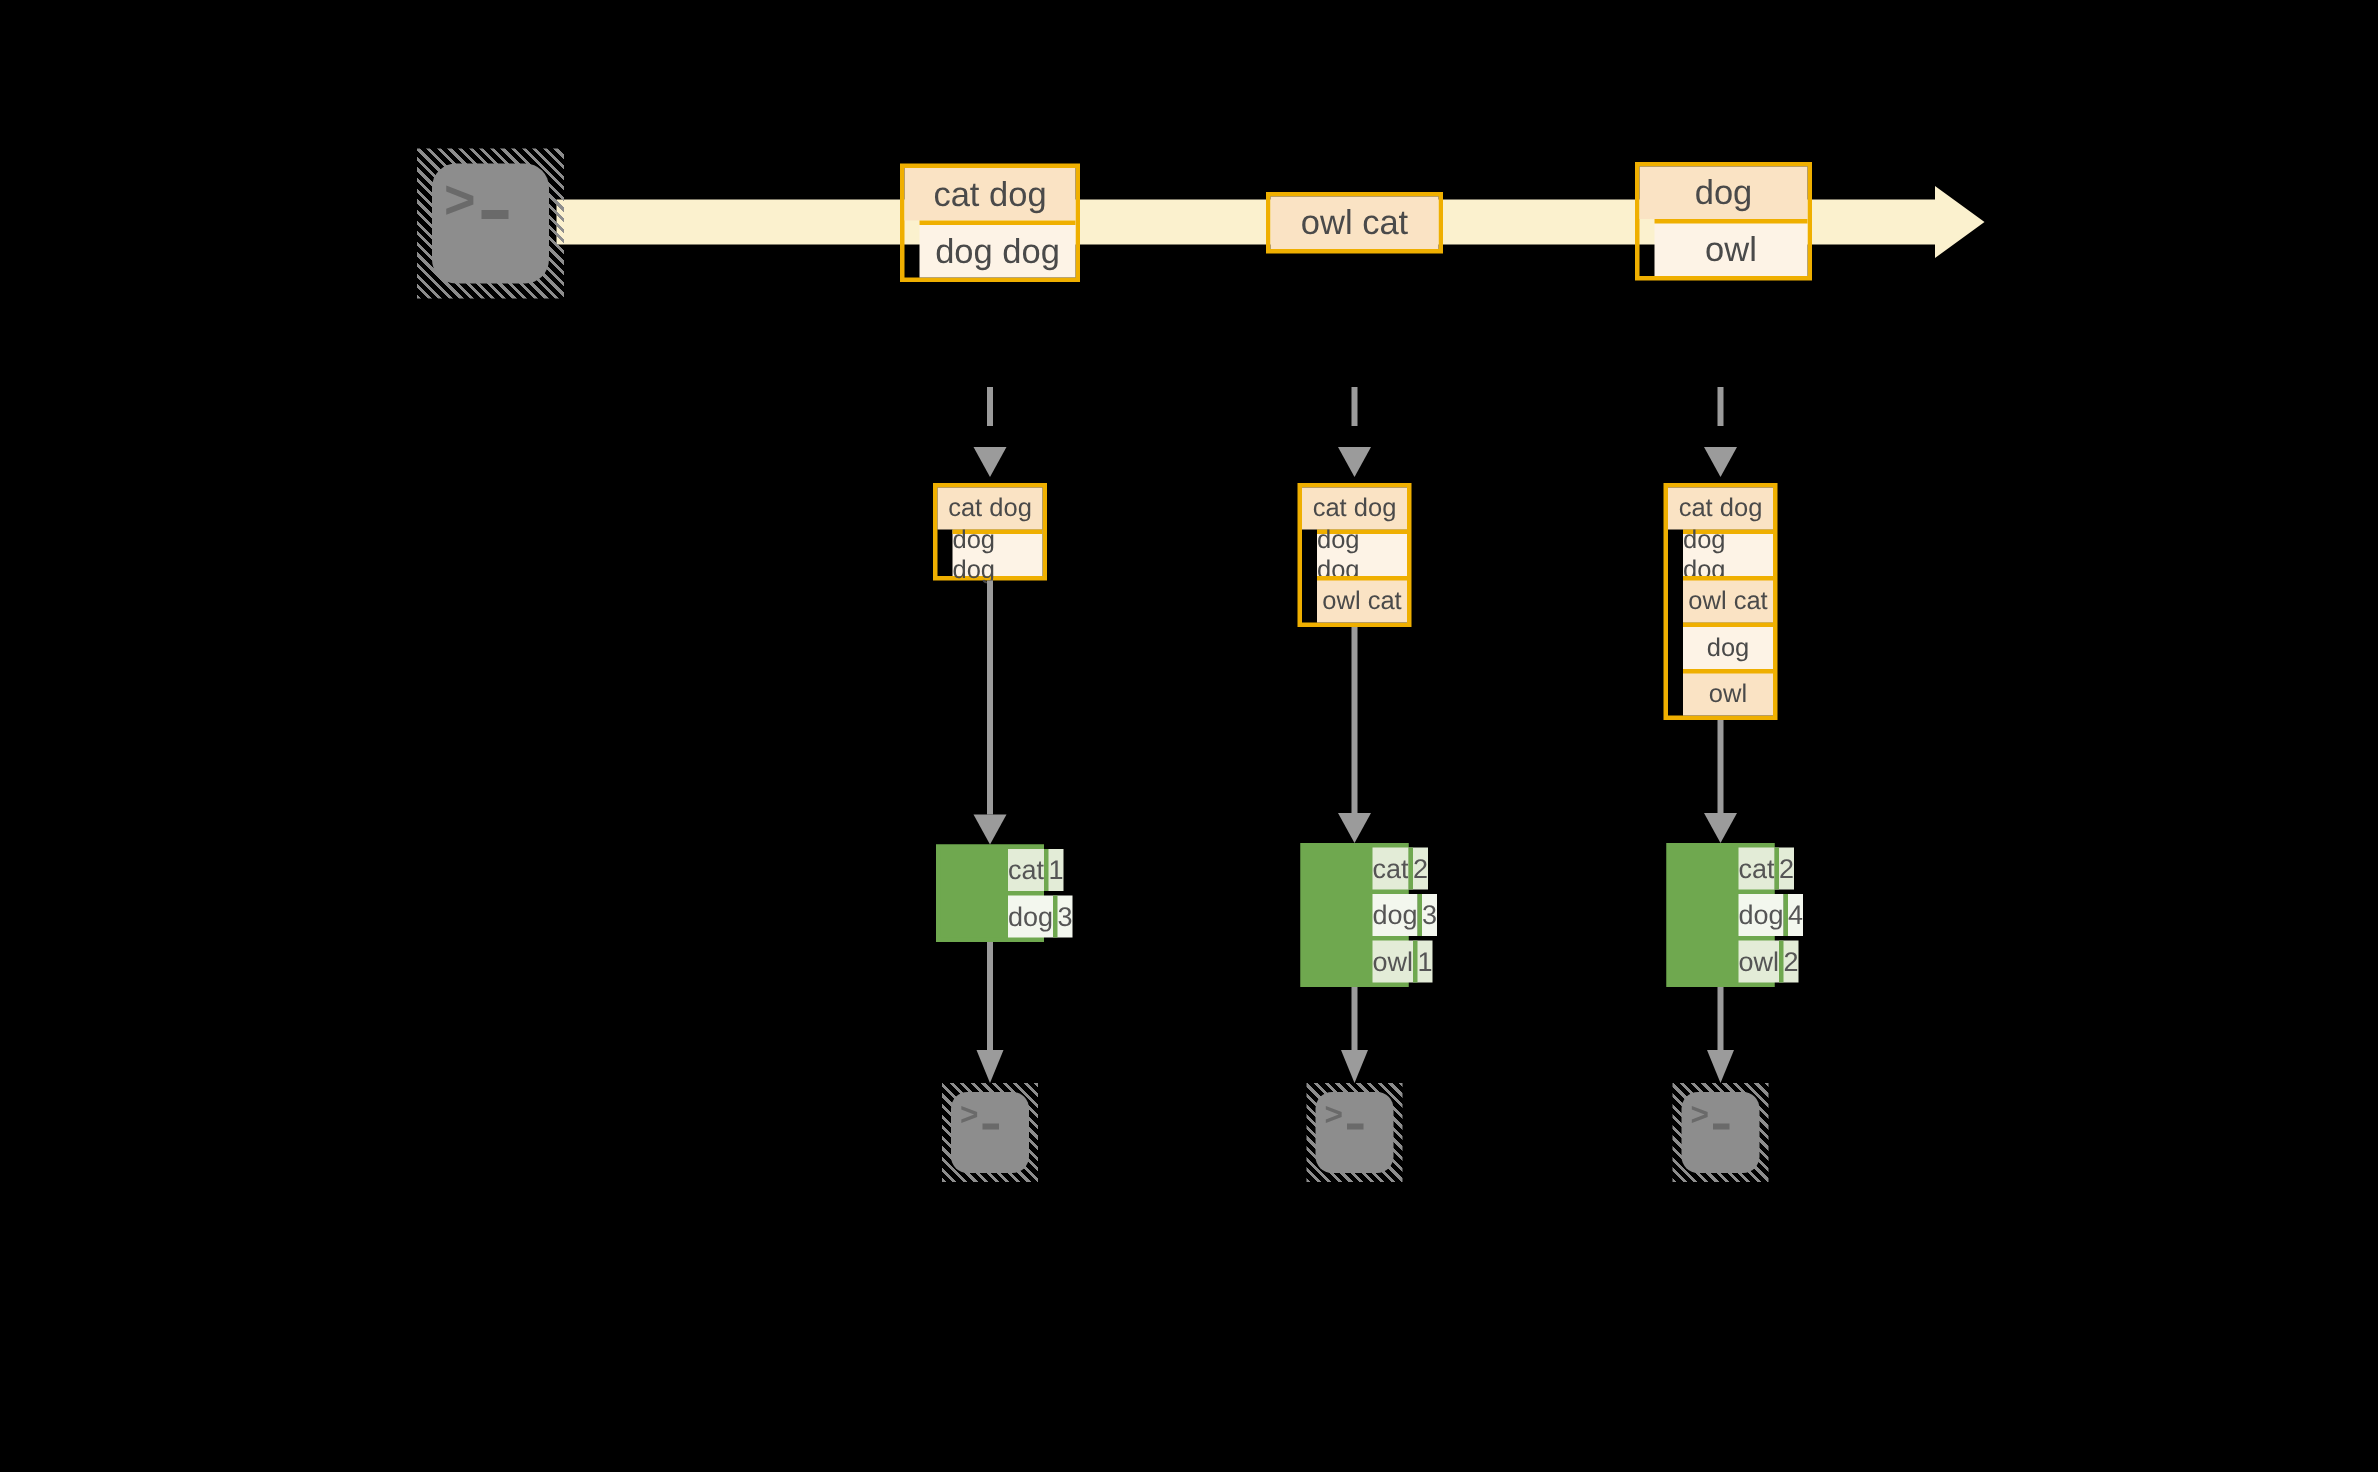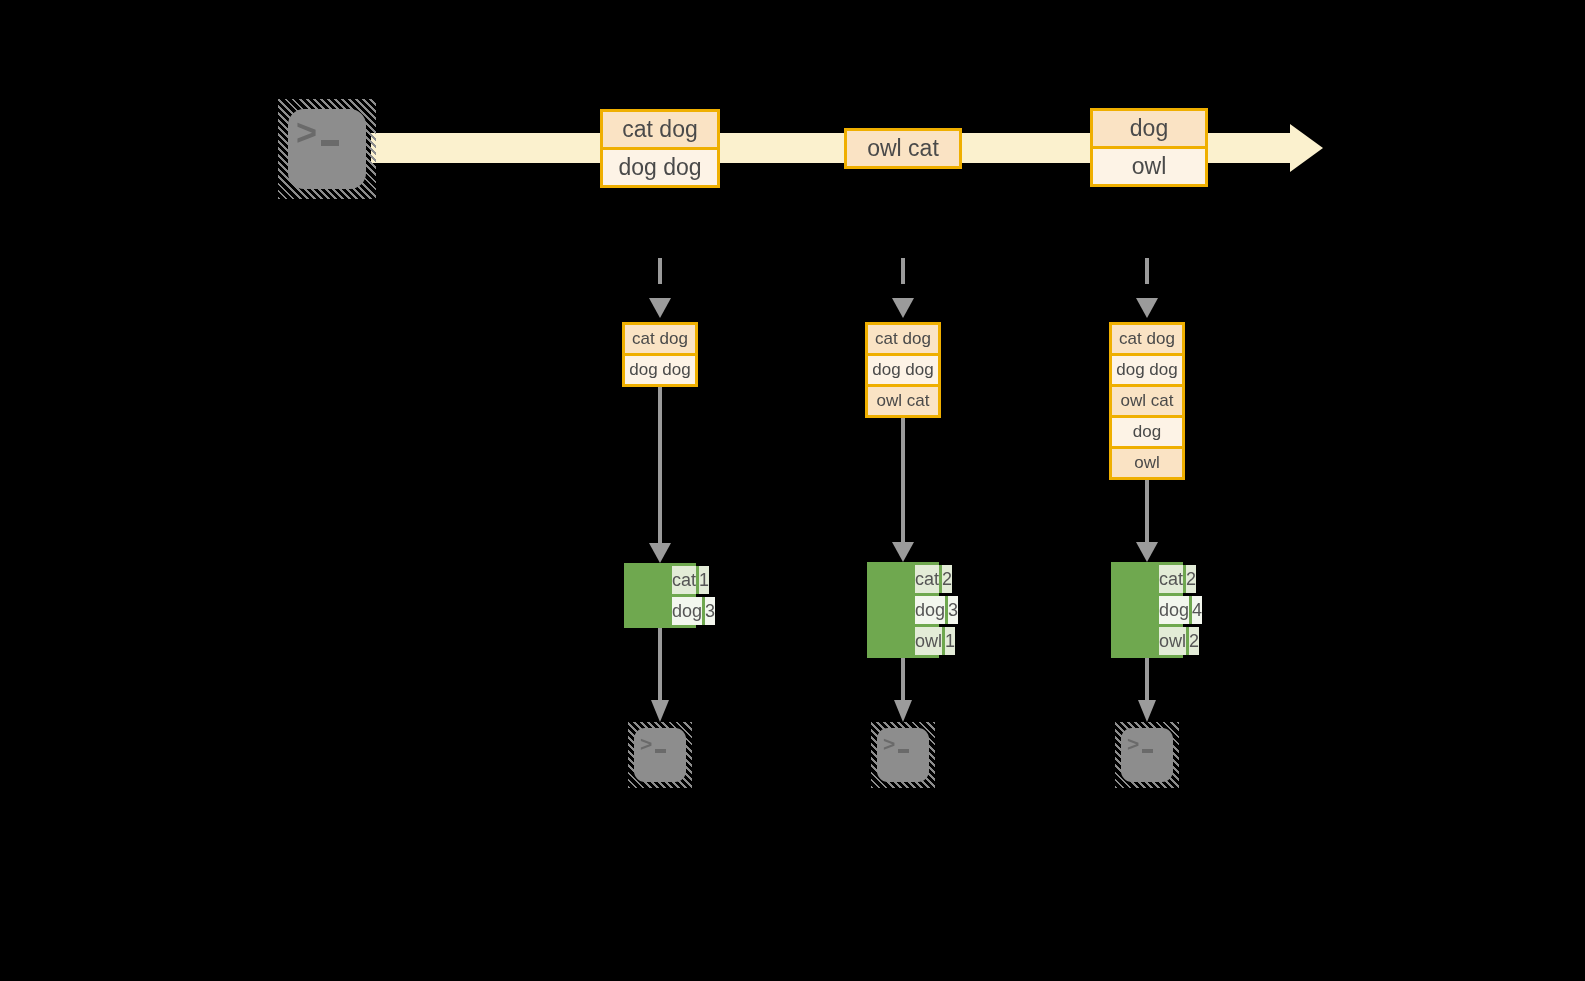--- a/index.html
+++ b/index.html
@@ -28,21 +28,21 @@
   .stream-band{left:371px;top:133px;width:919px;height:30px;background:var(--cream);}
   .stream-head{
     left:1290px;top:124px;width:0;height:0;
     border-top:24px solid transparent;border-bottom:24px solid transparent;
     border-left:33px solid var(--cream);
   }
 
   
   .obox{border:3px solid var(--gold);display:flex;flex-direction:column;box-sizing:border-box;}
   .obox .row{display:flex;align-items:center;justify-content:center;color:var(--boxtext);}
-  .obox .row + .row{border-top:3px solid var(--gold);}
+  .obox .row + .row{border-top:3px solid var(--gold);margin-left:10px;}
   .stream-box{z-index:1;}
   .stream-box .row{height:35px;font-size:23px;}
   .stack{z-index:2;}
   .stack .row{height:28px;font-size:17px;}
   .fill-a{background:var(--peach);}
   .fill-b{background:var(--paler);}
 
   
   .gtable{border:3px solid var(--green);box-sizing:border-box;z-index:2;background:var(--green);padding-left:45px;}
   .gtable .grow{display:flex;}

